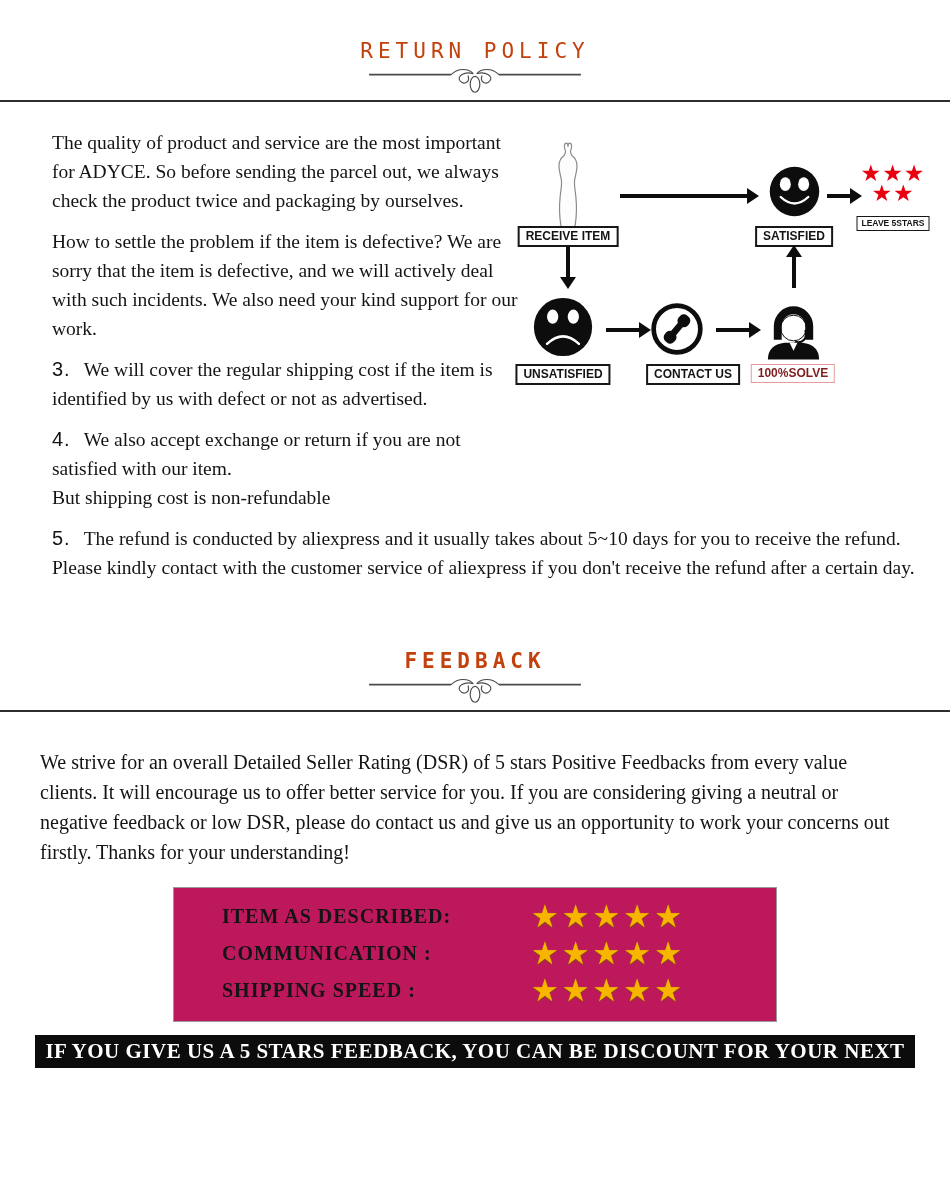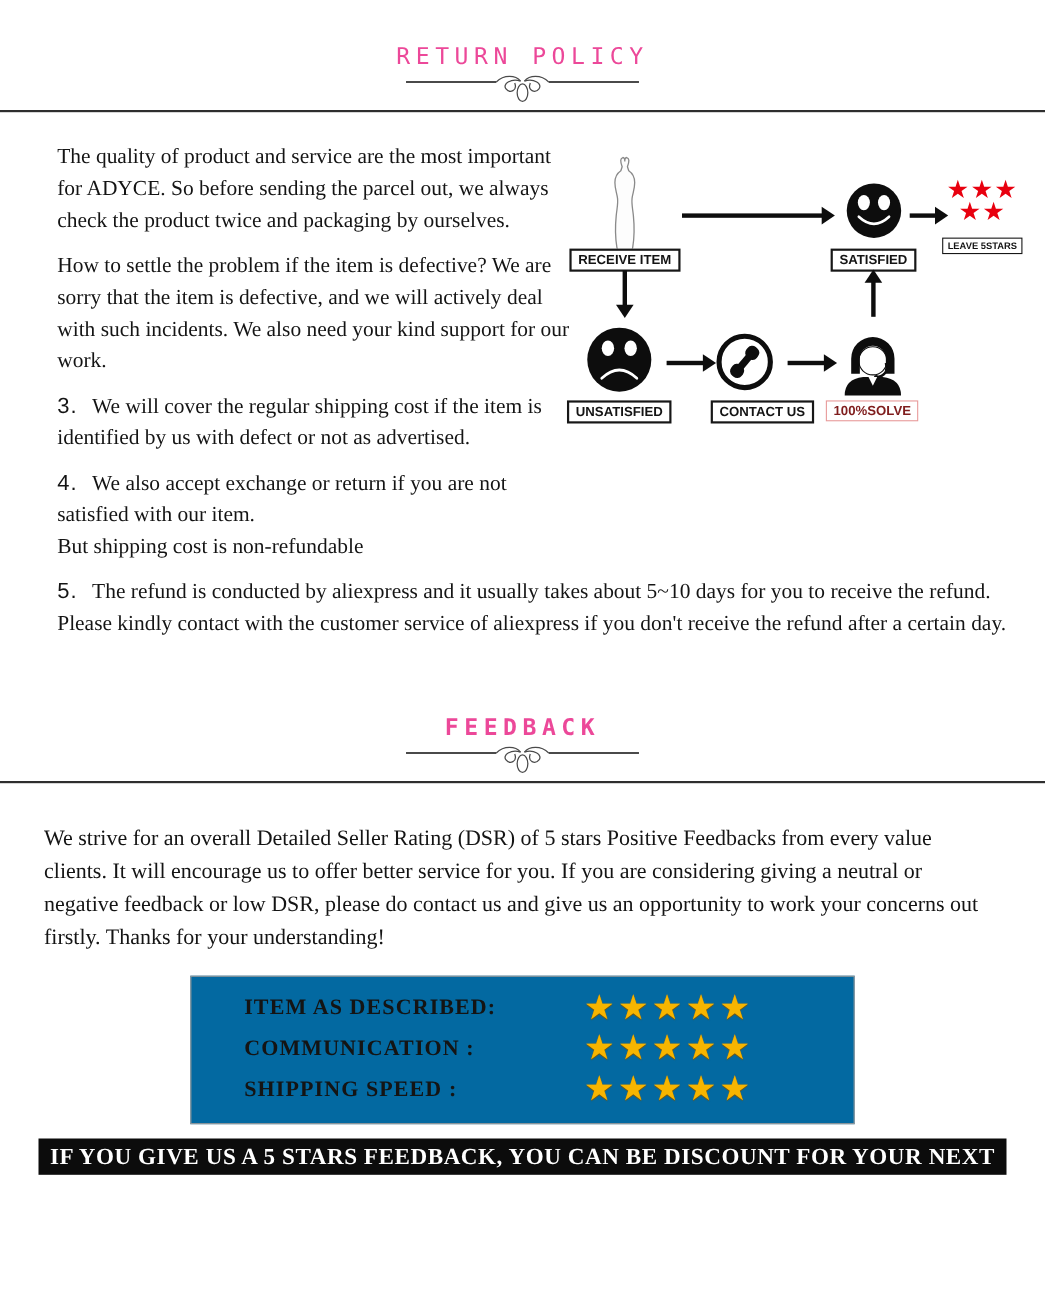--- a/index.html
+++ b/index.html
@@ -6,21 +6,21 @@
   body {
     width:950px; height:1183px; overflow:hidden;
     background:#ffffff; color:#141414;
     font-family:"Liberation Serif", serif;
   }
   
   .sec-header { text-align:center; }
   .sec-header.first { padding-top:38px; }
   .sec-title {
     font-family:"DejaVu Sans Mono", monospace;
-    font-size:21px; letter-spacing:5px; color:#ec4899; line-height:26px;
+    font-size:21px; letter-spacing:5px; color:#c2410c; line-height:26px;
   }
   .ornament { display:block; margin:0 auto; }
   .rule { border:0; border-top:2px solid #2e2e2e; margin:6px 0 0; }
 
   
   .content { padding:14px 10px 0 40px; font-size:19.5px; line-height:29px; }
   .content p { margin:12px; }
   p.item { margin-top:3px; }
   .num {
     font-family:"Liberation Sans", sans-serif;
@@ -53,21 +53,21 @@
     border-top:12px solid #0d0d0d; border-left:8px solid transparent; border-right:8px solid transparent; }
   .arr-u { width:4px; }
   .arr-u::after { content:""; position:absolute; top:-11px; left:-6px;
     border-bottom:12px solid #0d0d0d; border-left:8px solid transparent; border-right:8px solid transparent; }
 
   
   .fb-header { margin-top:54px;font-weight:bold; }
   .fb-par { padding:15px 45px 0 40px; font-size:20px; line-height:30px; }
   .ratings {
     width:578px; margin:20px auto 0; border:1px solid #9a9a9a;
-    padding:10px 12px 12px; background:#0369a1;
+    padding:10px 12px 12px; background:#be185d;
   }
   .rating-row { display:flex; align-items:center; height:37px; }
   .rating-label {
     width:345px; padding-left:36px; box-sizing:border-box;
     font-weight:bold; font-size:20px; letter-spacing:1px;
   }
   .gold-stars {
     font-family:"DejaVu Sans", sans-serif; font-size:31px; line-height:31px;
     color:#f7b500; letter-spacing:3px;
     text-shadow:0 1px 1px #7a5200, 0 0 1px #c98a00;

